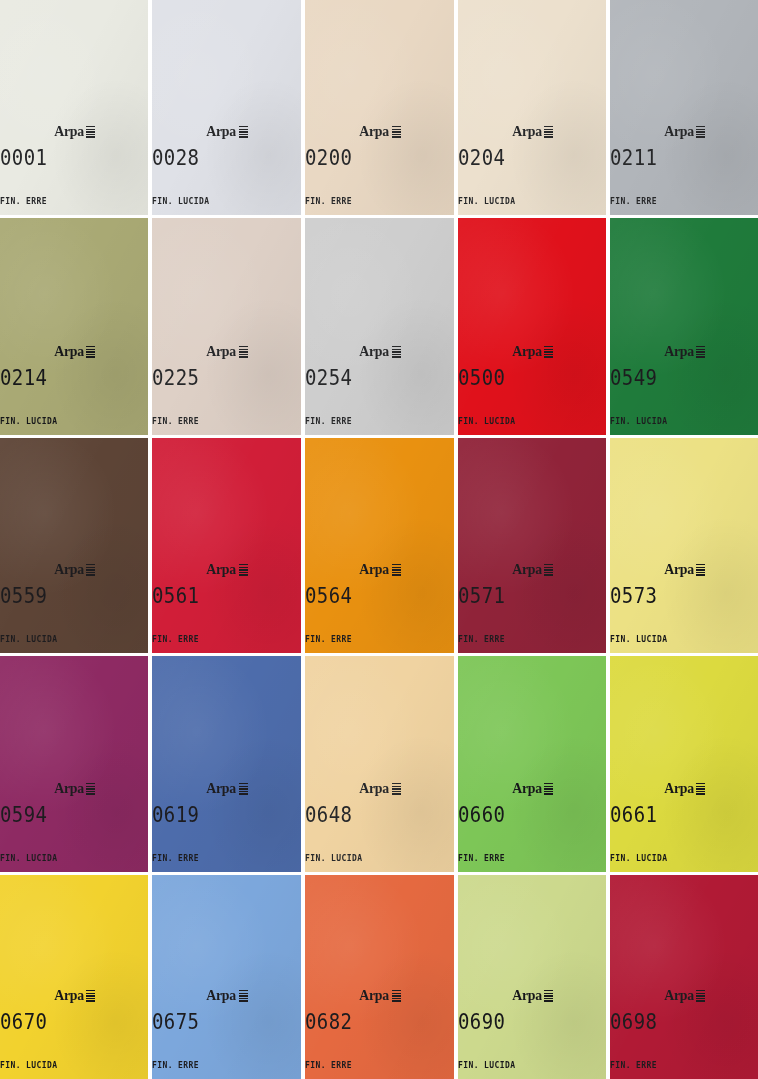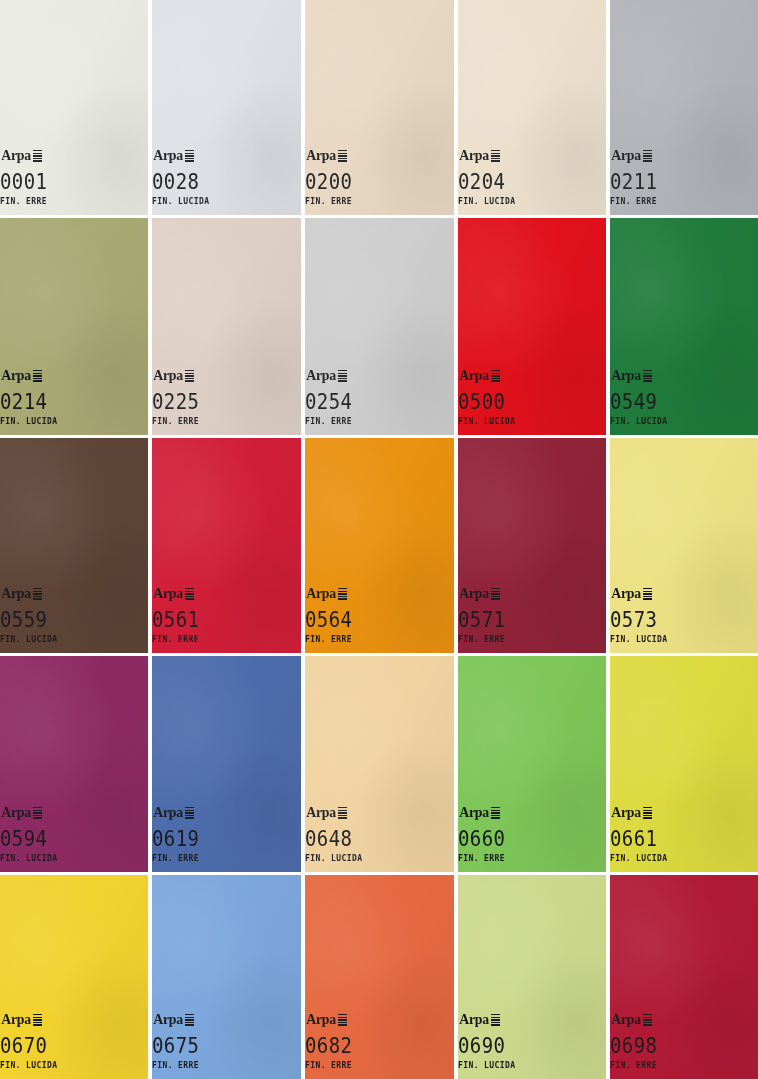--- a/index.html
+++ b/index.html
@@ -39,20 +39,21 @@
       radial-gradient(ellipse 60% 50% at 78% 72%, rgba(0,0,0,0.05), rgba(0,0,0,0) 72%),
       linear-gradient(118deg, rgba(255,255,255,0.05) 0%, rgba(255,255,255,0) 42%, rgba(0,0,0,0.045) 100%);
     pointer-events: none;
   }
 
   .label-block {
     position: absolute;
     left: 0;
     right: 0;
     bottom: 9px;
+    text-align: center;
     line-height: 1;
     user-select: none;
   }
 
   .logo {
     display: inline-flex;
     align-items: flex-end;
     justify-content: center;
     gap: 1px;
     margin-bottom: 9px;
@@ -92,20 +93,21 @@
     line-height: 1;
     transform: scaleY(1.08);
   }
   .finish {
     font-family: "DejaVu Sans Mono", "Liberation Mono", monospace;
     font-size: 8px;
     font-weight: 700;
     letter-spacing: 0.4px;
     line-height: 1;
     transform: scaleY(1.05);
+    margin-top: 24px;
   }
 
   
   .ink-dark  { color: #27282a; }
   .ink-black { color: #16171a; }
   .ink-deep  { color: #1d1c1f; }
 
   .gap { background: #ffffff; }
 </style>
 </head>

